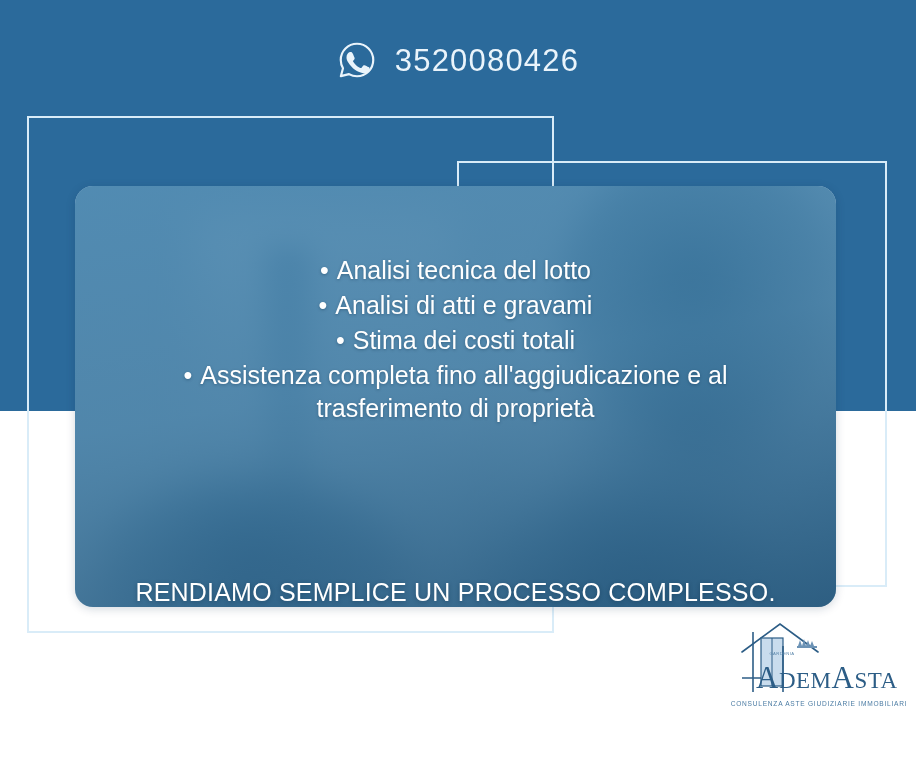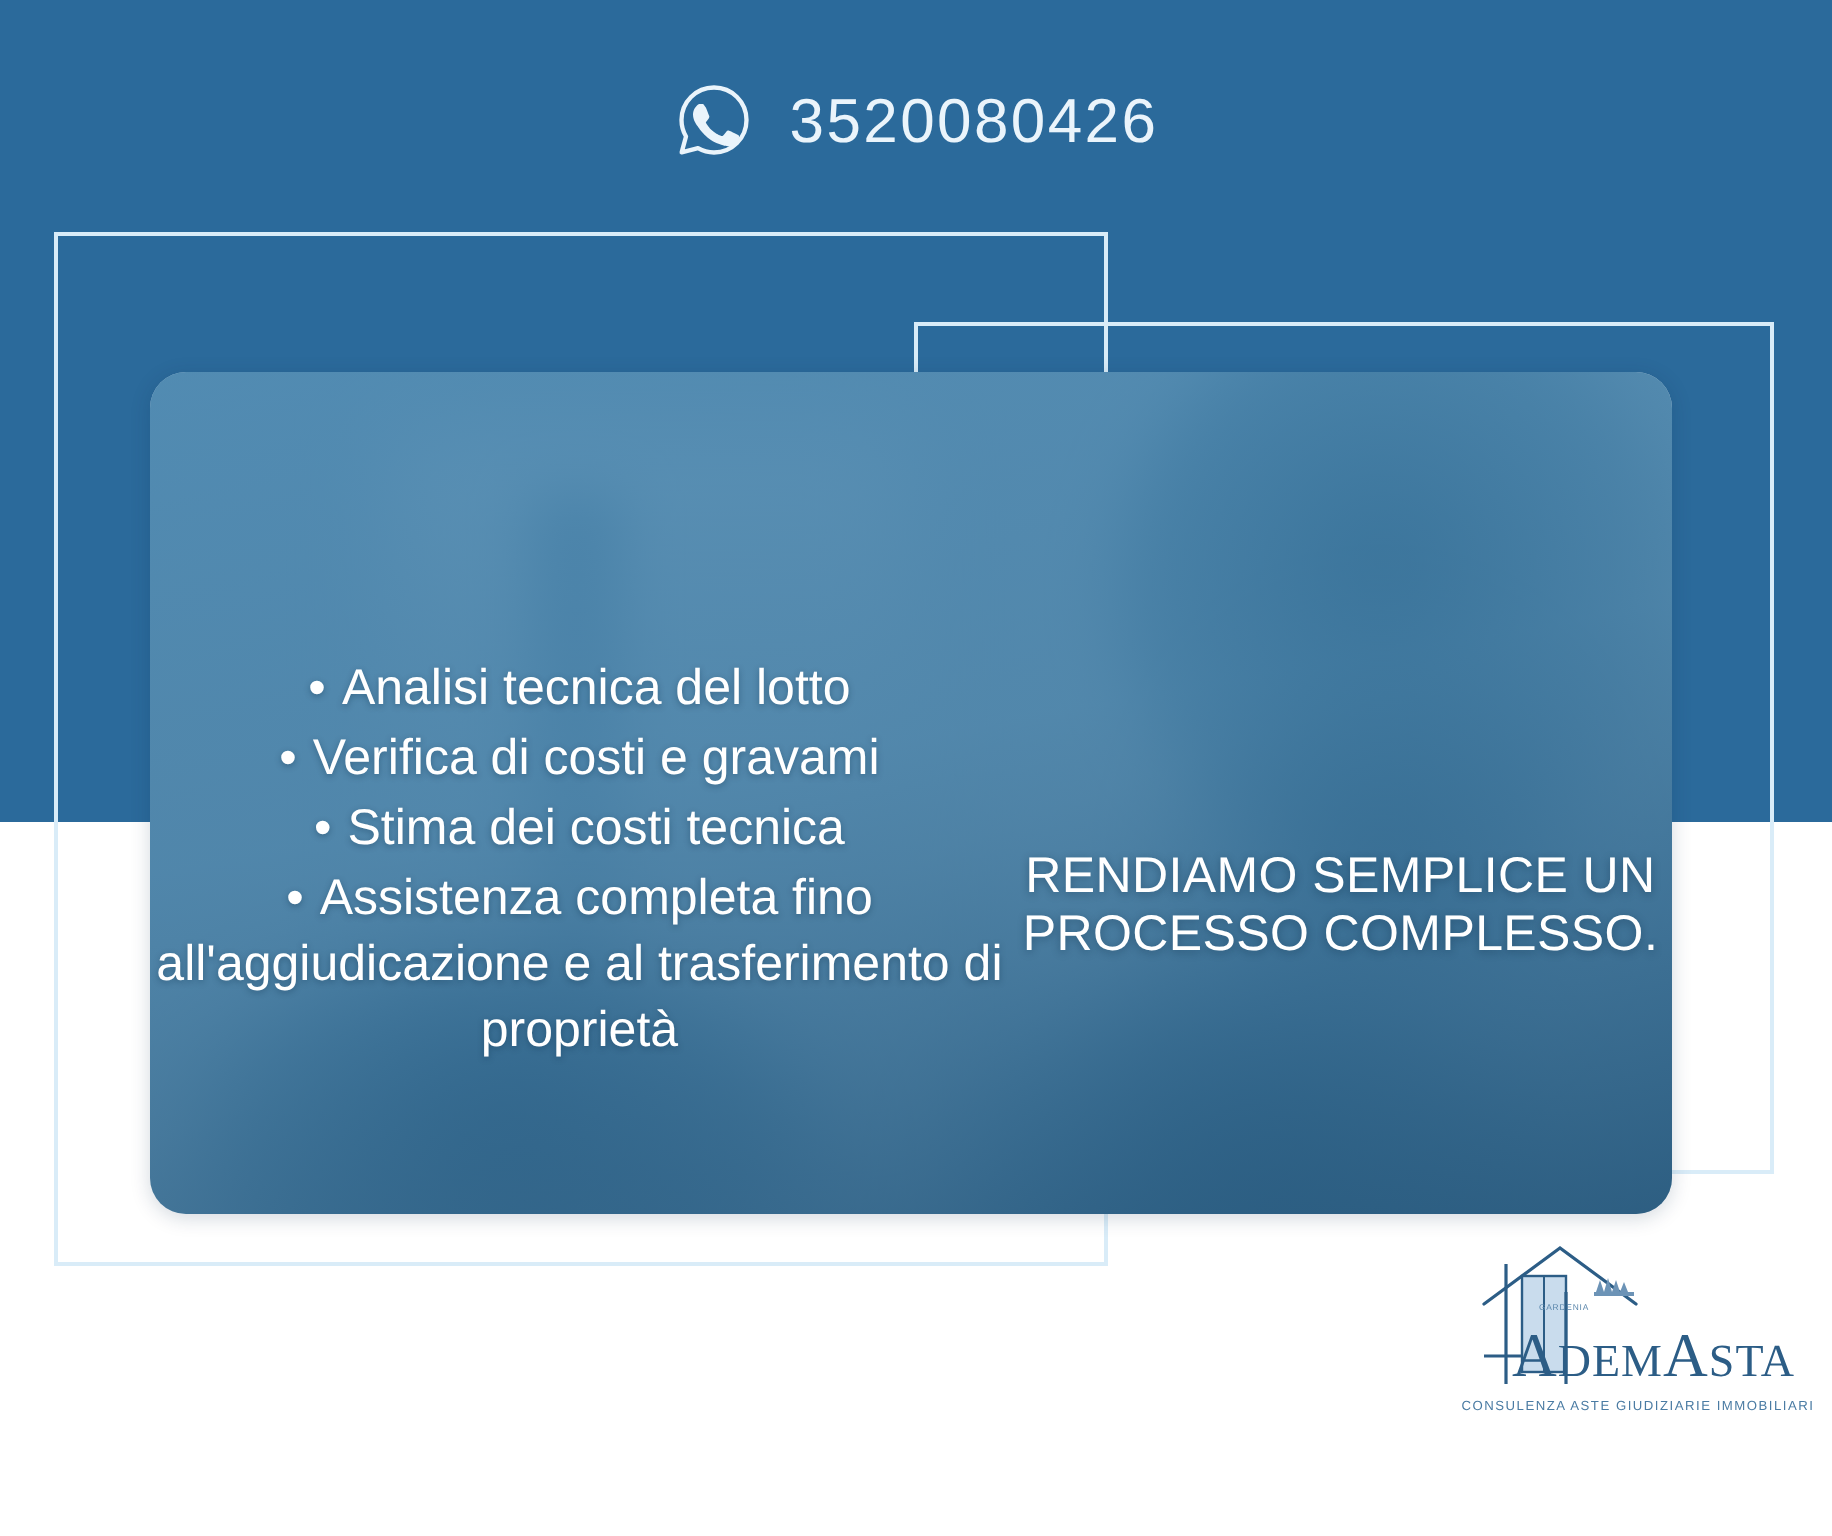--- a/index.html
+++ b/index.html
@@ -171,23 +171,23 @@
   .card-tint {
     position: absolute;
     inset: 0;
     background: linear-gradient(170deg, rgba(52,120,165,0.78) 0%, rgba(48,112,155,0.80) 45%, rgba(32,84,122,0.86) 100%);
   }
 
   .card-content {
     position: absolute;
     inset: 0;
     display: flex;
-    flex-direction: row;
+    flex-direction: column;
     align-items: center;
-    justify-content: flex-end;
+    justify-content: space-between;
     padding-top: 68px;
     box-sizing: border-box;
   }
 
   .bullet-list {
     list-style: none;
     margin: 0;
     padding: 0;
     text-align: center;
     color: #ffffff;
@@ -298,22 +298,22 @@
       <div class="blob blob-tree"></div>
       <div class="blob blob-tree2"></div>
       <div class="blob blob-bush"></div>
       <div class="blob blob-bush2"></div>
     </div>
     <div class="card-tint"></div>
 
     <div class="card-content">
       <ul class="bullet-list">
         <li>Analisi tecnica del lotto</li>
-        <li>Verifica di costi e gravami</li>
-        <li>Stima dei costi tecnica</li>
+        <li>Analisi di atti e gravami</li>
+        <li>Stima dei costi totali</li>
         <li>Assistenza completa fino all'aggiudicazione e al trasferimento di proprietà</li>
       </ul>
       <div class="tagline">RENDIAMO SEMPLICE UN PROCESSO COMPLESSO.</div>
     </div>
   </div>
 
   <div class="logo-wrap">
     <div class="logo">
       <span>
         <svg width="200" height="100" viewBox="0 0 200 100" fill="none" aria-hidden="true">

